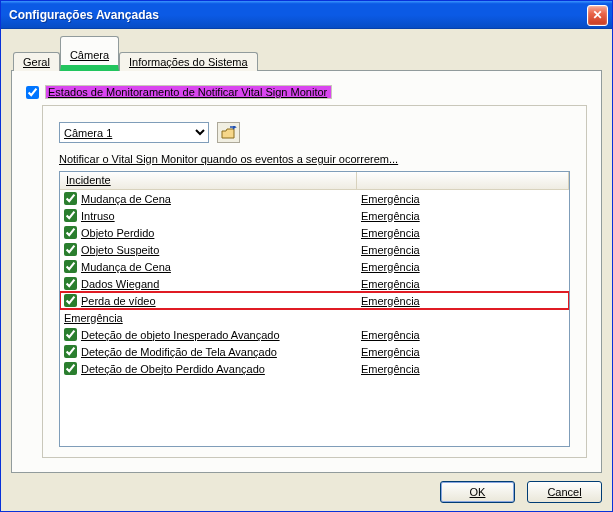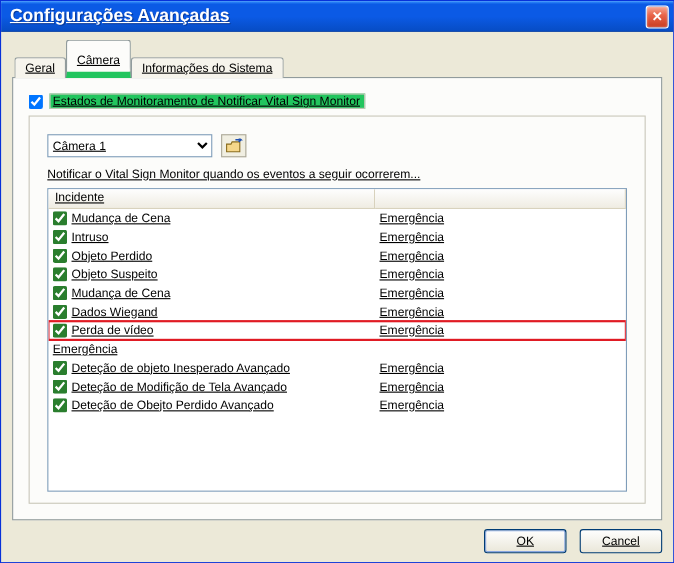--- a/index.html
+++ b/index.html
@@ -23,23 +23,22 @@
     background: linear-gradient(to bottom,
        #3a95ff 0%, #0b5ae5 10%, #0b5ae5 50%, #074dc6 95%, #053a9c 100%);
     display: flex;
     align-items: center;
     padding: 0 4px 0 8px;
     color: #fff;
   }
   .titlebar .title {
     flex: 1;
     font-weight: bold;
-    font-size: 16px;
+    font-size: 12px;
     text-shadow: 1px 1px 0 #083a9a;
-    text-decoration: underline;
   }
   .titlebar .close-btn {
     width: 21px; height: 21px;
     border: 1px solid #fff;
     border-radius: 3px;
     background: linear-gradient(to bottom, #f6a895 0%, #e9654a 40%, #c83a20 100%);
     color: #fff;
     font-weight: bold;
     font-size: 12px;
     text-align: center;
@@ -91,21 +90,21 @@
     flex-direction: column;
   }
   
   .cb-row { display:flex; align-items:center; gap:6px; margin-bottom:4px;}
   .cb-row input[type=checkbox]{ width:13px; height:13px; margin:0;}
   .groupbox {
     border: 1px solid #c9c7ba;
     margin-top: 2px;
     flex: 1;
     padding: 16px 16px 10px 16px;
-    display:flex; flex-direction:column;
+    display:flex; flex-direction:column;margin-left:16px;
   }
   .cam-row { display:flex; align-items:center; gap:8px; margin-bottom:10px;}
   select.combo {
     width: 150px;
     font: inherit;
     height: 21px;
     background:#fff;
     border:1px solid #7f9db9;
   }
   .icon-btn {
@@ -196,21 +195,21 @@
       </div>
       <div class="tab">
         <span>Informações do Sistema</span>
       </div>
     </div>
 
     <div class="tab-panel">
 
       <div class="cb-row">
         <input type="checkbox" checked="" style="">
-        <span style="border:1px solid #c9c7ba; background:#22c55e; padding:0 4px 0 2px;">Estados de Monitoramento de Notificar Vital Sign Monitor</span>
+        <span style="border:1px solid #c9c7ba; background:#d946ef; padding:0 4px 0 2px;">Estados de Monitoramento de Notificar Vital Sign Monitor</span>
       </div>
 
       <div class="groupbox">
 
         <div class="cam-row">
           <select class="combo">
             <option>Câmera 1</option>
           </select>
           <div class="icon-btn">
             <svg width="16" height="14" viewBox="0 0 16 14">

